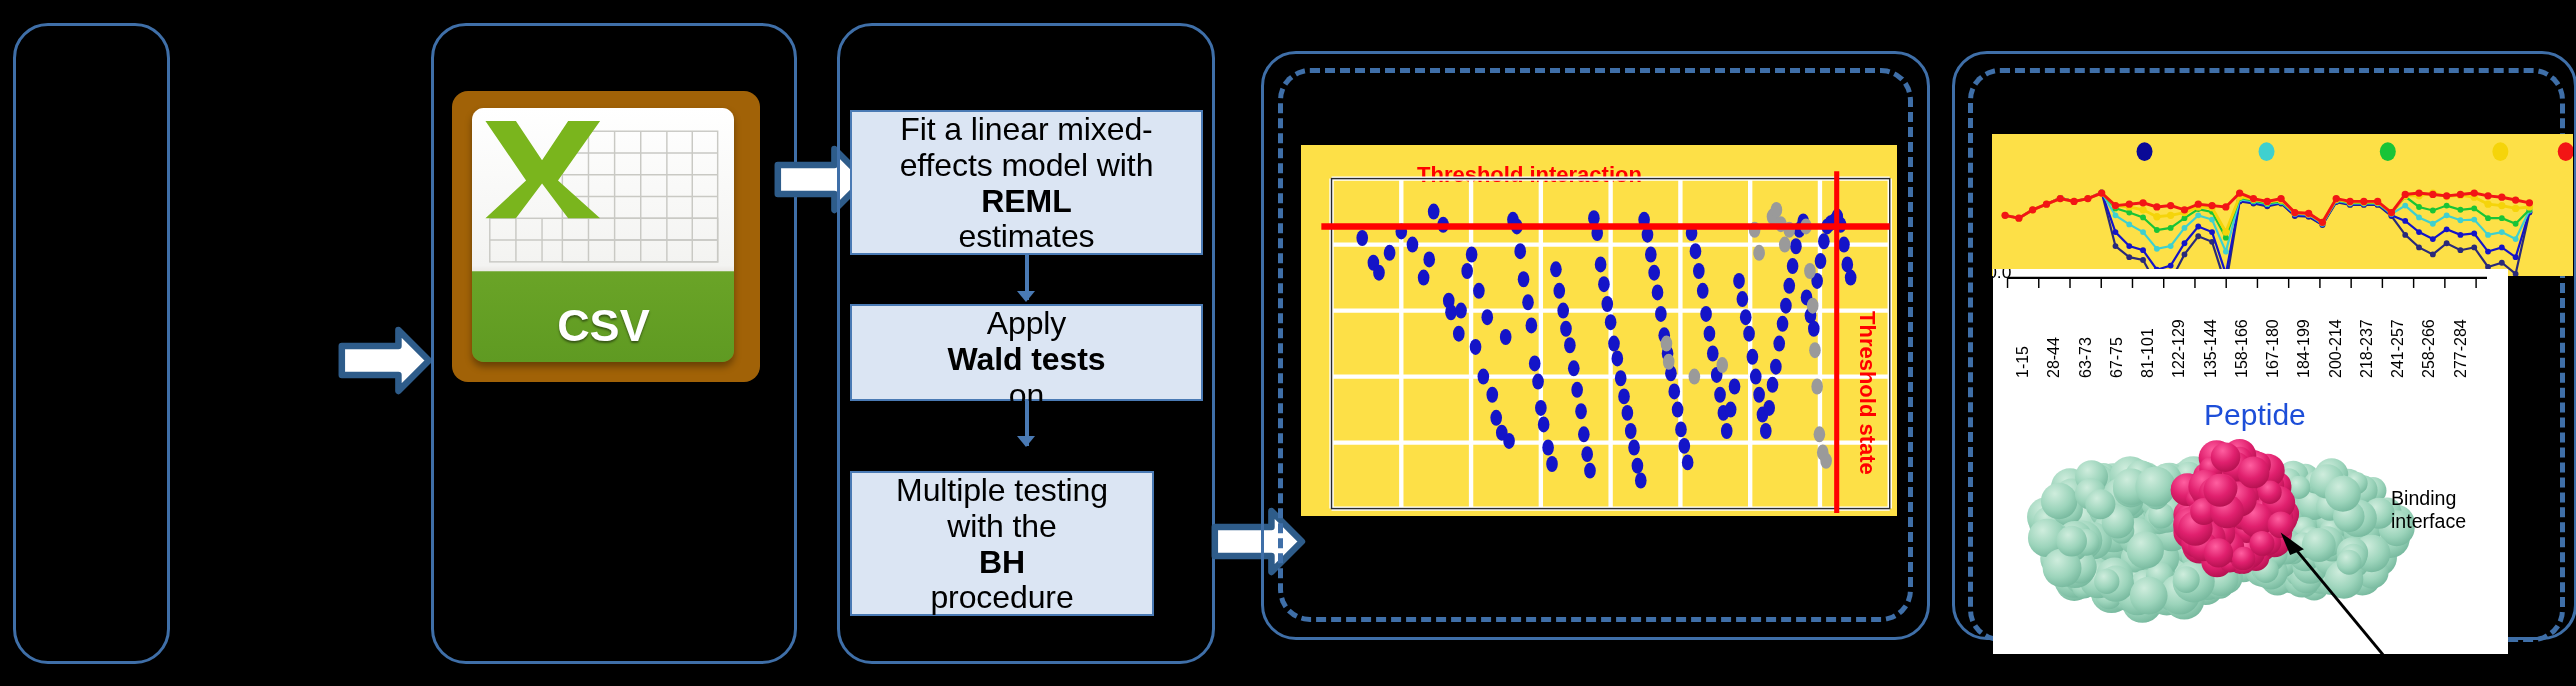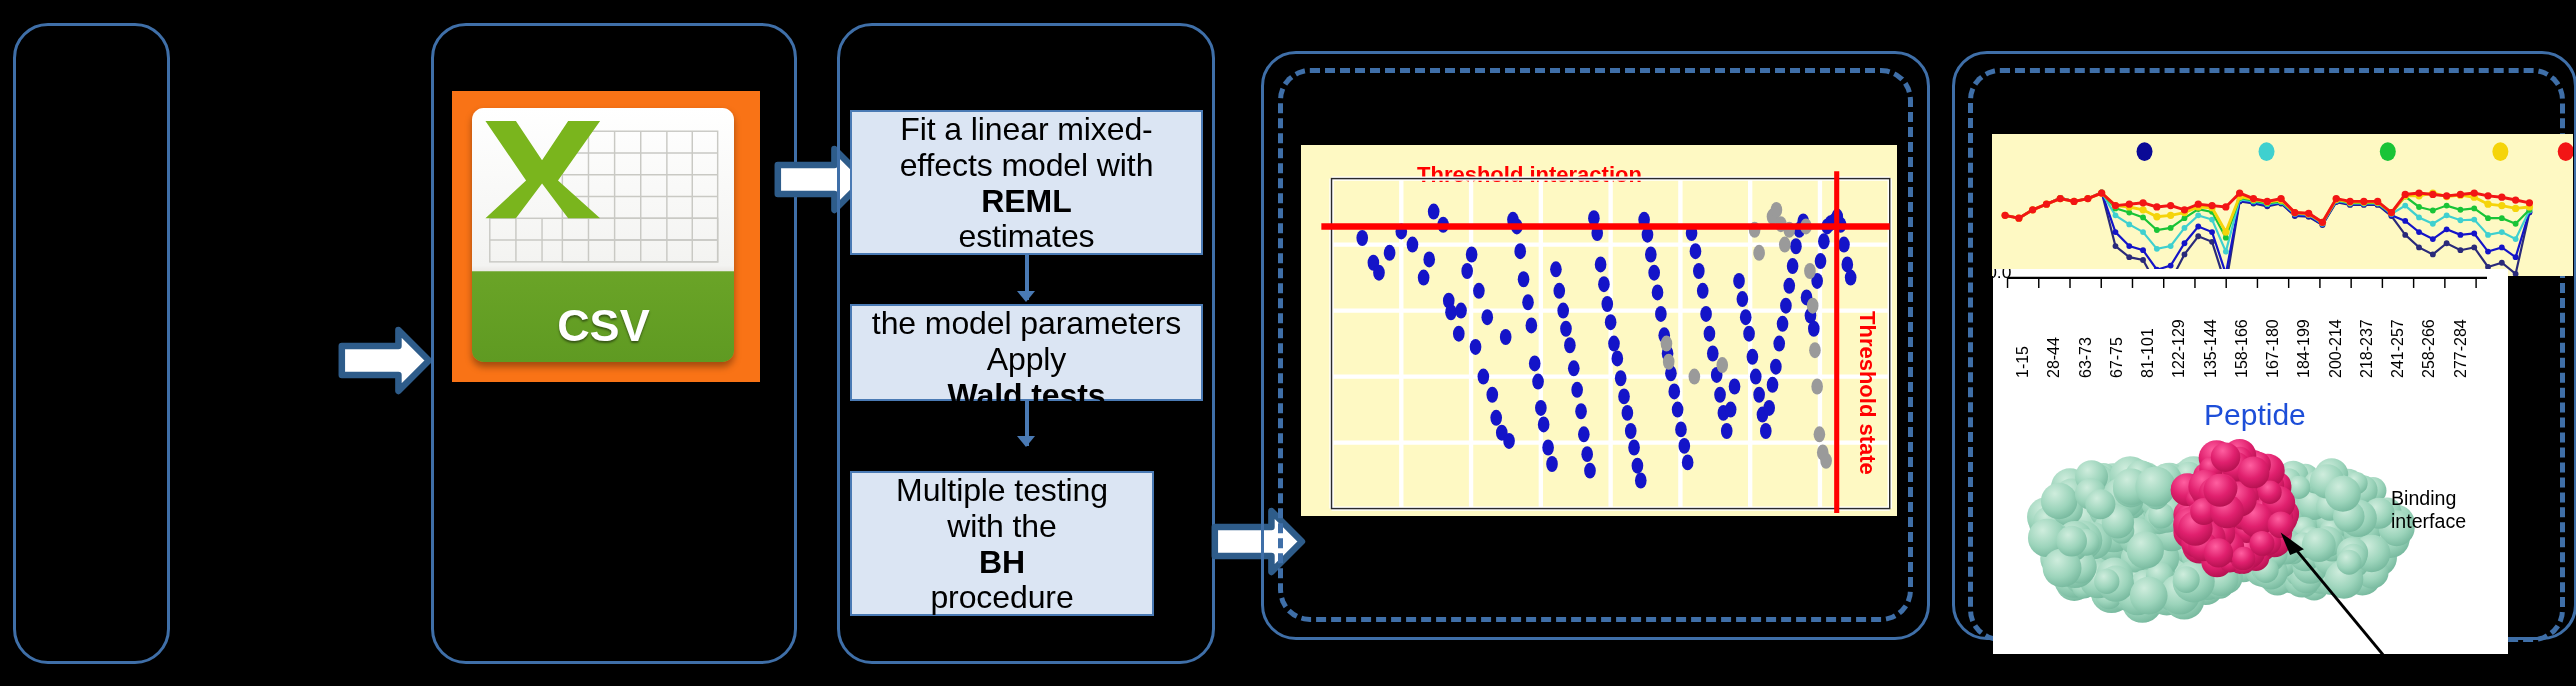--- a/index.html
+++ b/index.html
@@ -24,26 +24,26 @@
            line-height:1.12;letter-spacing:-0.1px;}
   .procbox span{display:block;padding:0 4.4px;}
   .procbox b{font-weight:bold;}
 
   .vconn{position:absolute;background:#4a7ab4;width:3.6px;}
   .vtri{position:absolute;width:0;height:0;
         border-left:9.4px solid transparent;border-right:9.4px solid transparent;
         border-top:11.6px solid #4a7ab4;}
 
   
-  .csv-wrap{position:absolute;background:#f97316;}
+  .csv-wrap{position:absolute;background:#a16207;border-radius:16px;}
   .csv-tile{position:absolute;border-radius:11.6px;overflow:hidden;
             box-shadow:0 4.4px 7.3px rgba(0,0,0,.35);}
 
   
-  .plotbox{position:absolute;background:#fef9c3;overflow:hidden;}
+  .plotbox{position:absolute;background:#fde047;overflow:hidden;}
   .plot-title{position:absolute;color:#ff0000;font-weight:bold;
               white-space:nowrap;}
   .plot-vtitle{position:absolute;color:#ff0000;font-weight:bold;
                white-space:nowrap;transform:rotate(90deg);
                transform-origin:left top;}
 
   
   .white-card{position:absolute;background:#ffffff;overflow:hidden;}
   .pep-label{position:absolute;font-size:16px;color:#000;white-space:nowrap;
              transform:rotate(-90deg);transform-origin:left top;}
@@ -113,22 +113,22 @@
     <span>
       <b>REML</b><span> estimates</span>
     </span>
   </span>
 </div>
 <div class="vconn" style="left:1025px;top:255px;height:45px;"></div>
 <div class="vtri" style="left:1017px;top:291px;"></div>
 
 <div class="procbox" style="left:850px;top:304px;width:353px;height:97px;font-size:32px;">
   <span>
+    <span><span>Apply </span><b>Wald tests</b><span> on</span></span>
     <span>the model parameters</span>
-    <span><span>Apply </span><b>Wald tests</b><span> on</span></span>
   </span>
 </div>
 <div class="vconn" style="left:1025px;top:401px;height:45px;"></div>
 <div class="vtri" style="left:1017px;top:436px;"></div>
 
 <div class="procbox" style="left:850px;top:471px;width:304px;height:145px;font-size:32px;">
   <span>
     <span>Multiple testing</span>
     <span><span>with the </span><b>BH</b><span> procedure</span></span>
   </span>

